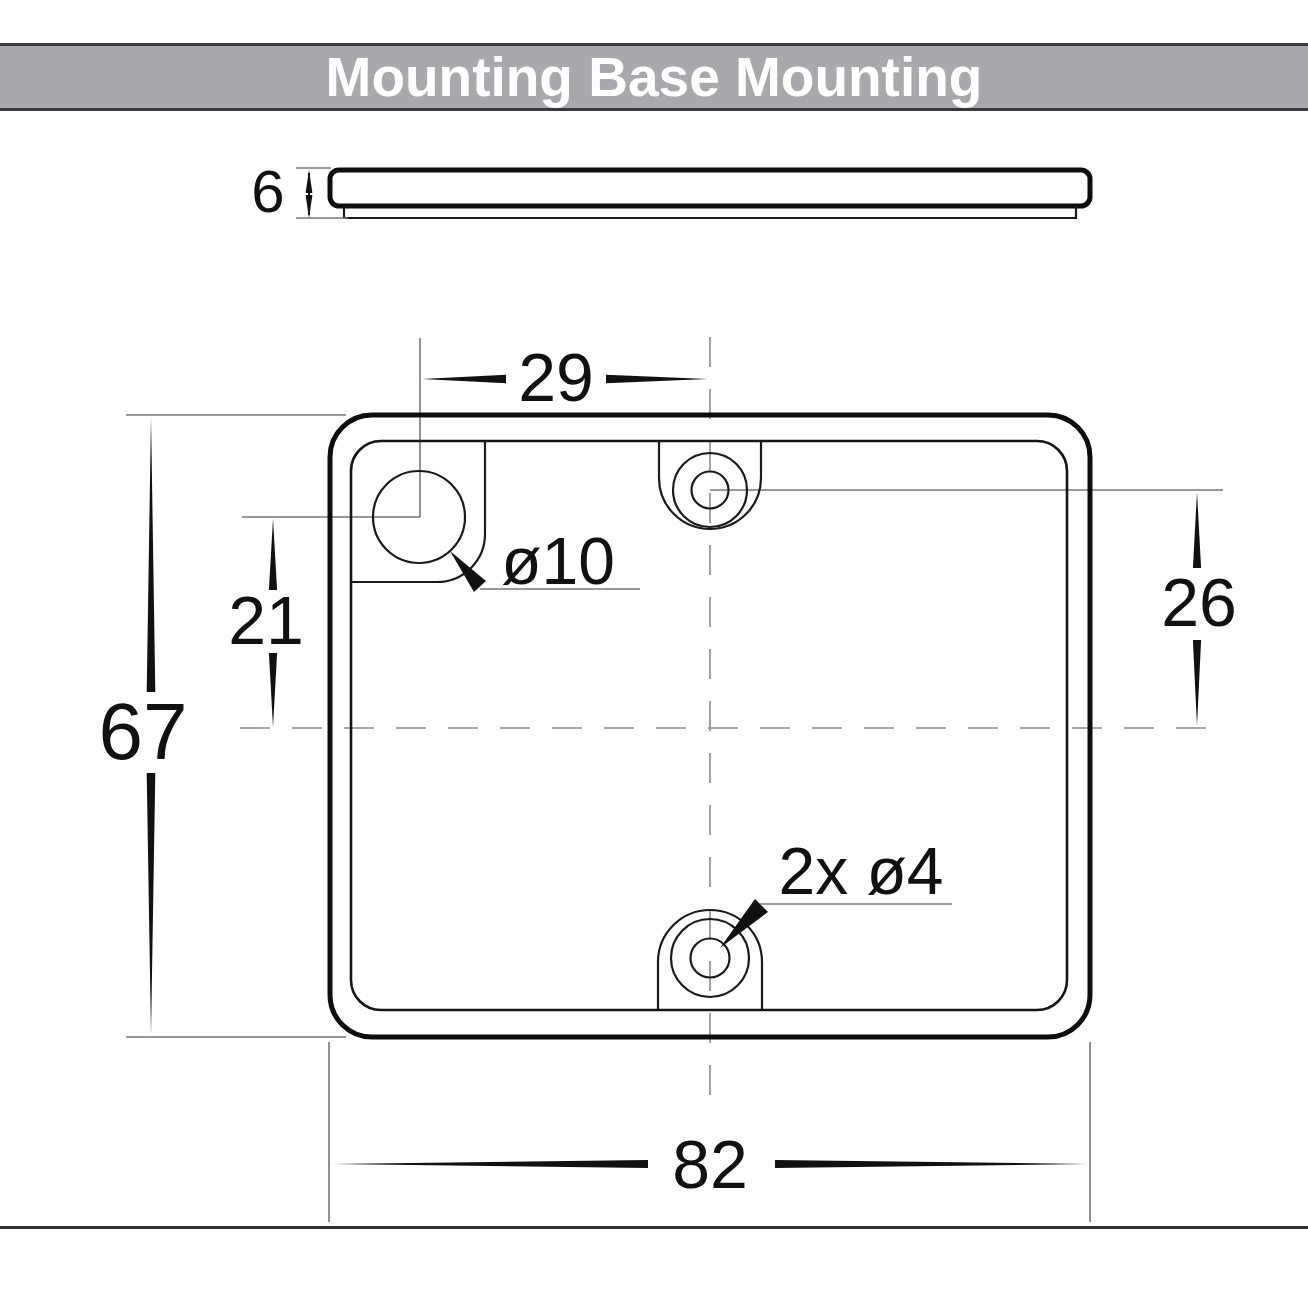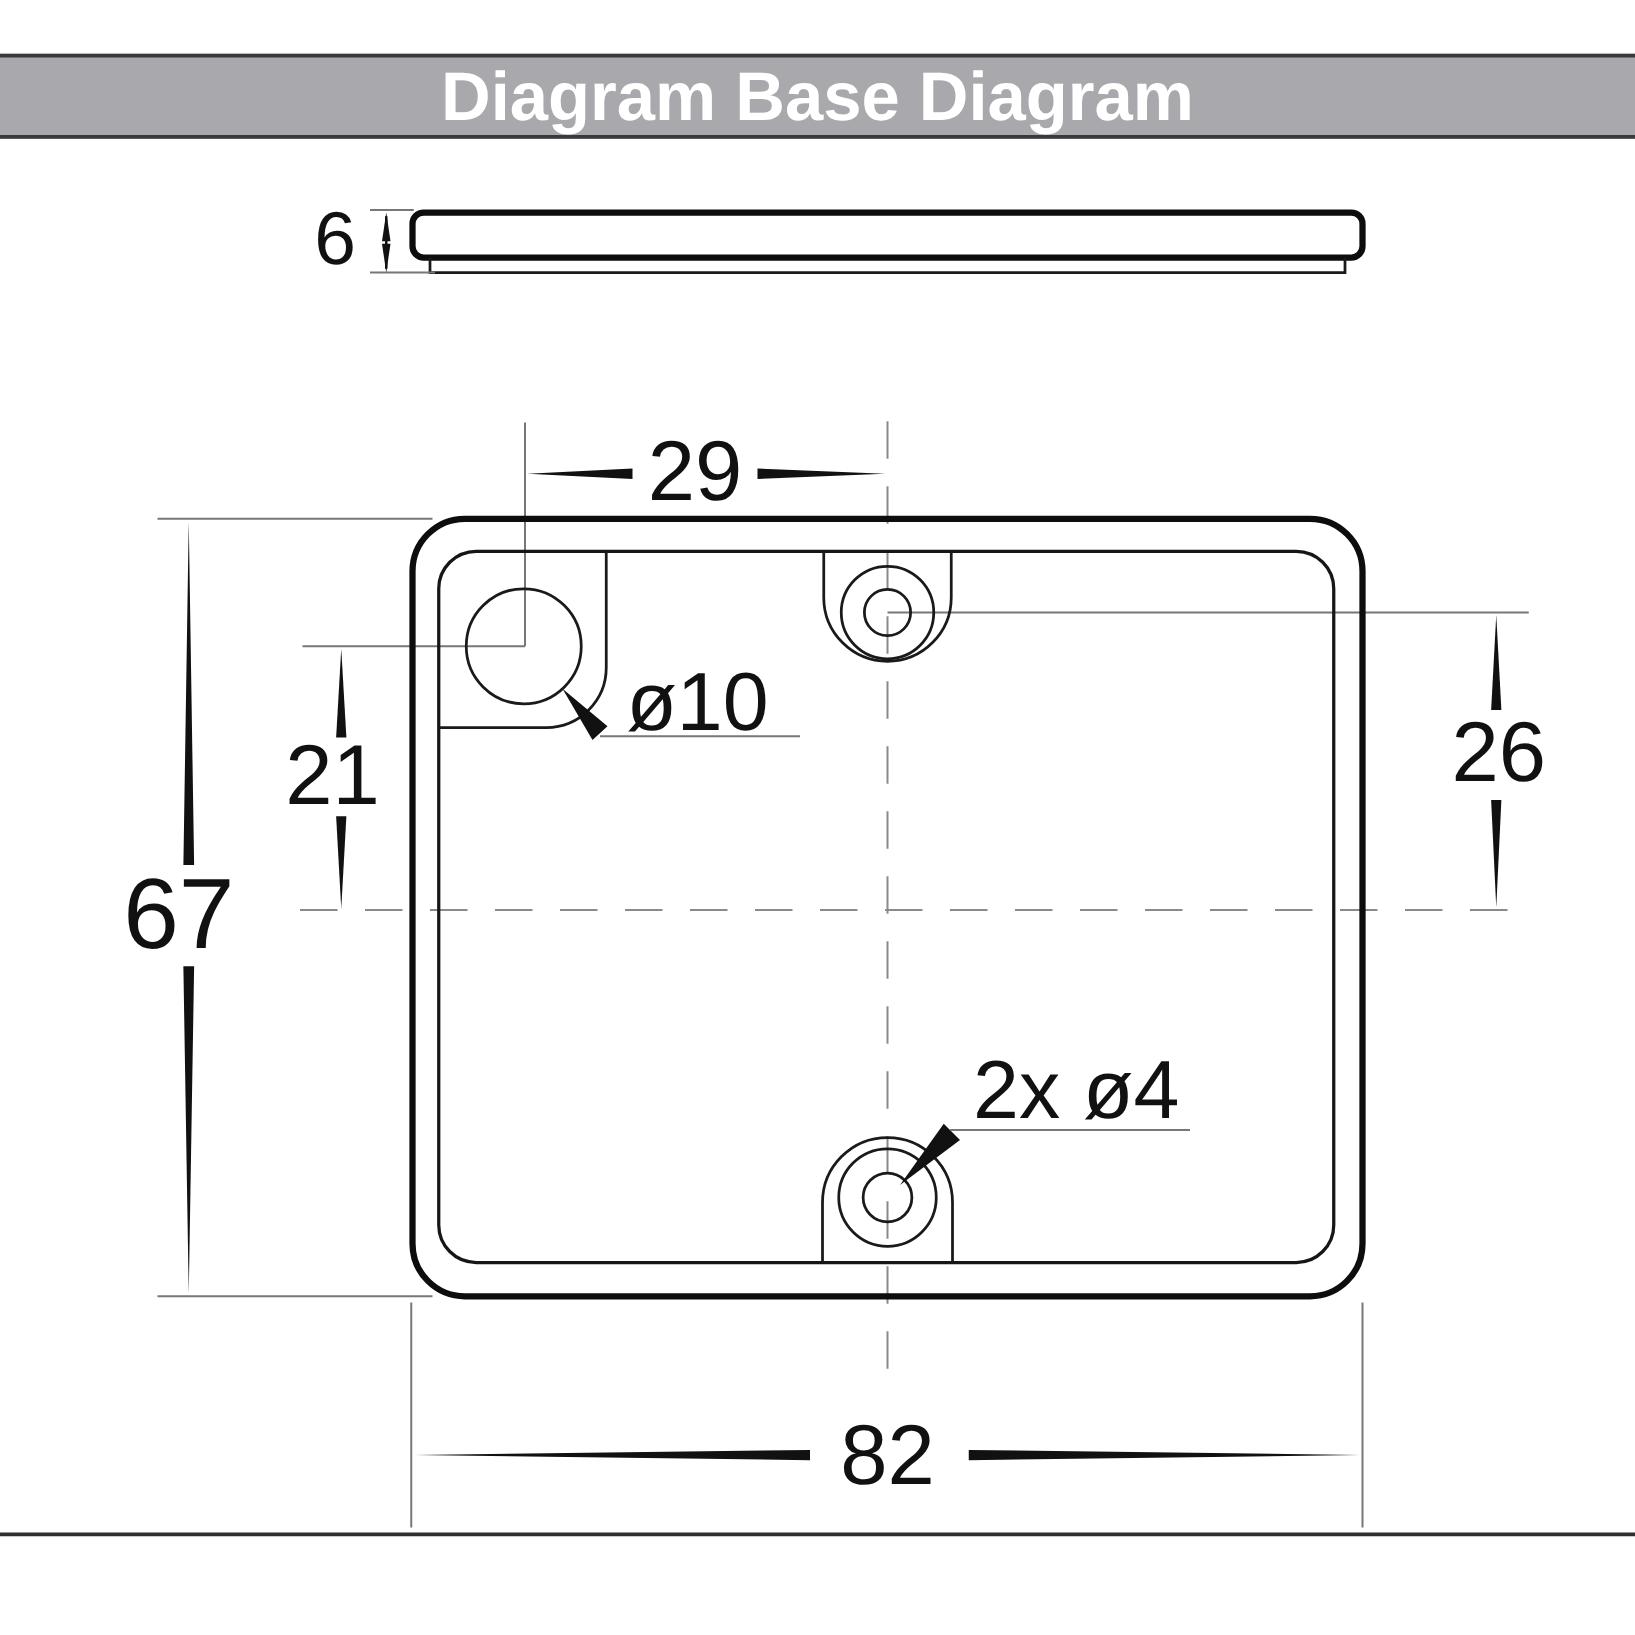--- a/index.html
+++ b/index.html
@@ -45,21 +45,21 @@
   .dimtext.big{font-size:80px;}
   .dimtext.small{font-size:60px;}
   .dimtext.label{font-size:66px;}
 </style>
 </head>
 <body>
 
 <div id="page">
 
   <div id="title-bar">
-    <span class="title">Diagram Base Diagram</span>
+    <span class="title">Mounting Base Mounting</span>
   </div>
 
   <svg width="1308" height="1308" viewBox="0 0 1308 1308">
 
     <g>
       <rect x="330" y="170" width="760" height="36" rx="9" class="thick"></rect>
       <path d="M344,206 L344,218 L1076,218 L1076,206" class="thin"></path>
 
       <g>
         <line x1="296" y1="168" x2="331" y2="168" class="ext"></line>

